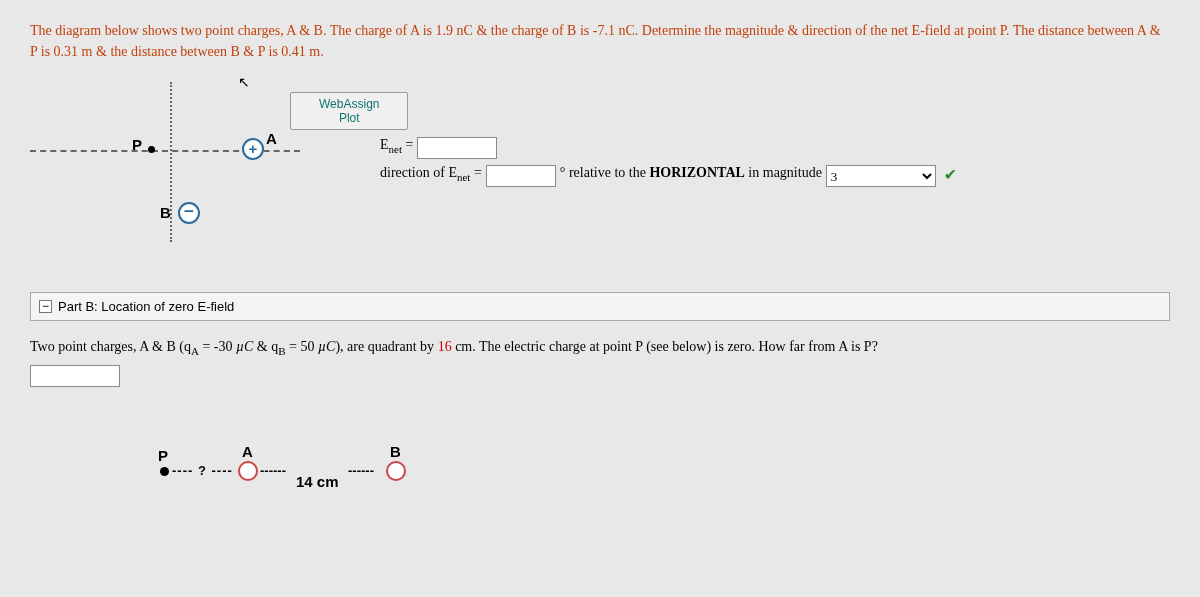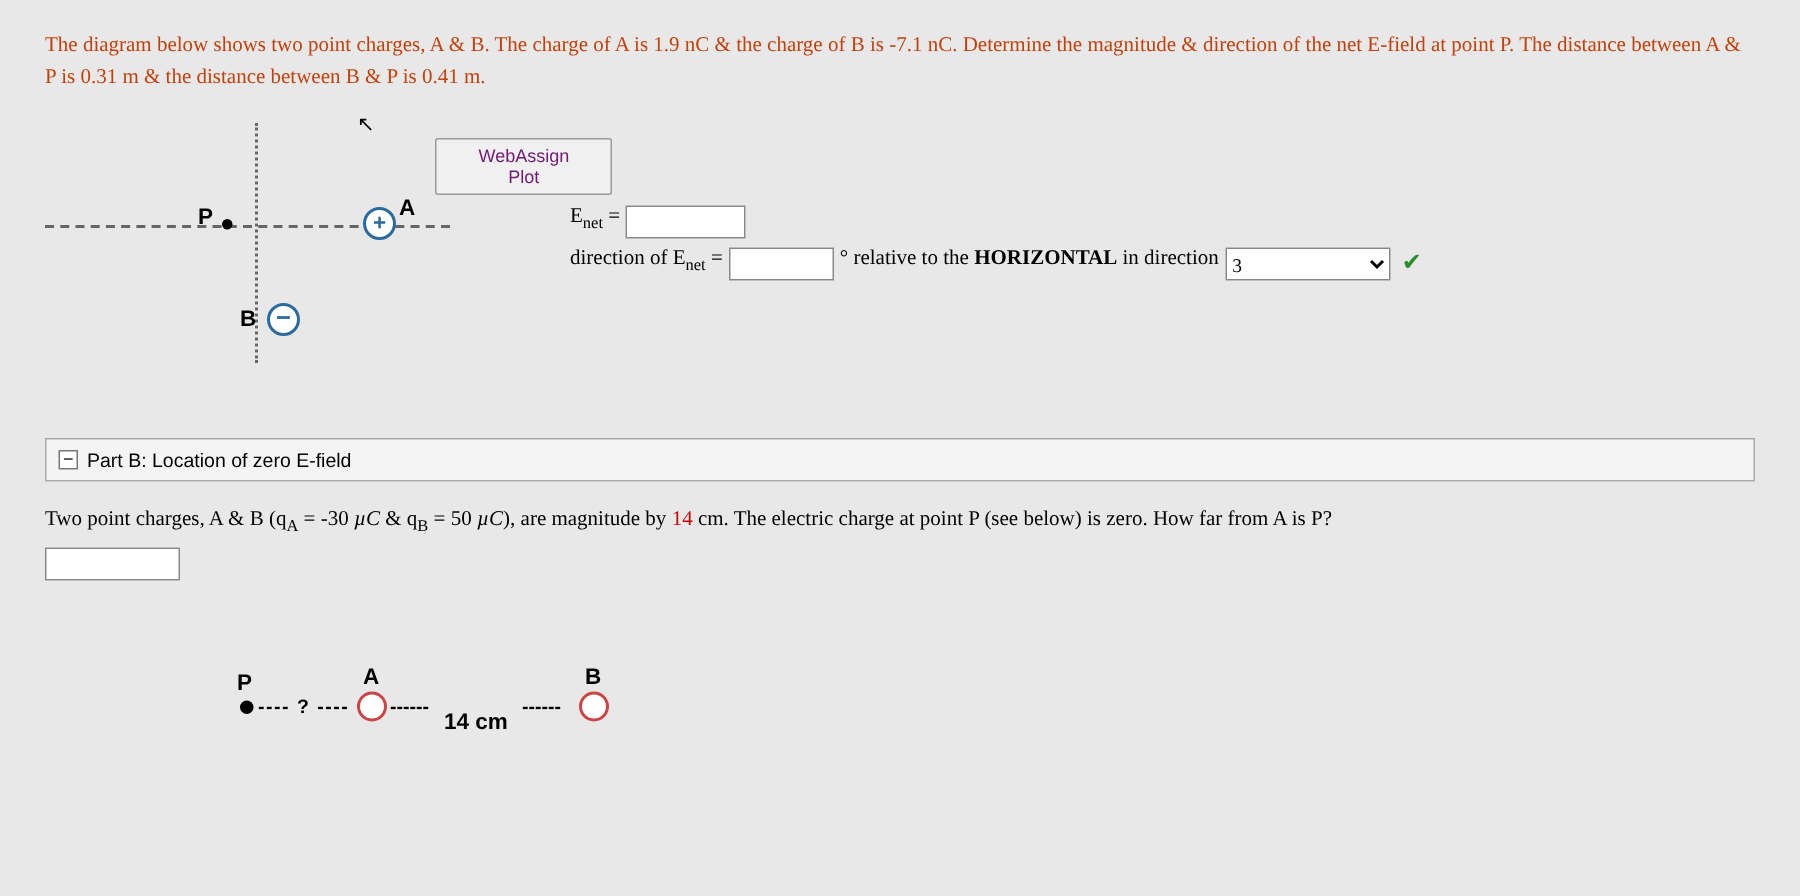--- a/index.html
+++ b/index.html
@@ -110,21 +110,21 @@
     .webassign-btn {
       position: absolute;
       left: 220px;
       top: 10px;
       font-family: Arial, sans-serif;
       font-size: 12px;
       padding: 4px 28px;
       background: #f0f0f0;
       border: 1px solid #999;
       border-radius: 2px;
-      color: #701a75;
+      color: #0f766e;
       margin-left: 40px;
     }
     .cursor {
       position: absolute;
       left: 208px;
       top: -8px;
       font-size: 14px;
       font-family: Arial, sans-serif;
     }
     .answers-a {
@@ -313,37 +313,37 @@
   </div>
 
   <div class="answers-a">
     <div class="ans-line">
       <span><span>E</span><span class="sub">net</span><span> = </span></span>
       <input class="txt w80" type="text" style="">
     </div>
     <div class="ans-line">
       <span><span>direction of E</span><span class="sub">net</span><span> = </span></span>
       <input class="txt w70" type="text" style="">
-      <span><span>° relative to the </span><span class="italic-bold">HORIZONTAL</span><span> in direction </span></span>
+      <span><span>° relative to the </span><span class="italic-bold">HORIZONTAL</span><span> in magnitude </span></span>
       <select class="sel">
         <option>3</option>
       </select>
       <span class="check">✔</span>
     </div>
   </div>
 </div>
 
 <div class="part-b-header">
   <span class="minus-box">−</span>
   <span>Part B: Location of zero E-field</span>
 </div>
 
 <div class="part-b-body">
   <span>
-    <span>Two point charges, A &amp; B (q</span><span class="sub">A</span><span> = -30 </span><span class="muC">µC</span><span> &amp; q</span><span class="sub">B</span><span> = 50 </span><span class="muC">µC</span><span>), are magnitude by </span><span class="red">14</span><span> cm. The electric charge at point P (see below) is zero. How far from A is P?</span>
+    <span>Two point charges, A &amp; B (q</span><span class="sub">A</span><span> = -30 </span><span class="muC">µC</span><span> &amp; q</span><span class="sub">B</span><span> = 50 </span><span class="muC">µC</span><span>), are quadrant by </span><span class="red">16</span><span> cm. The electric charge at point P (see below) is zero. How far from A is P?</span>
   </span>
   <div class="part-b-input">
     <input class="txt" type="text" style="">
   </div>
 
   <div class="diagram-b">
     <div class="db-lblP">P</div>
     <div class="db-P"></div>
     <div class="db-dash1"></div>
     <div class="db-lblA">A</div>

